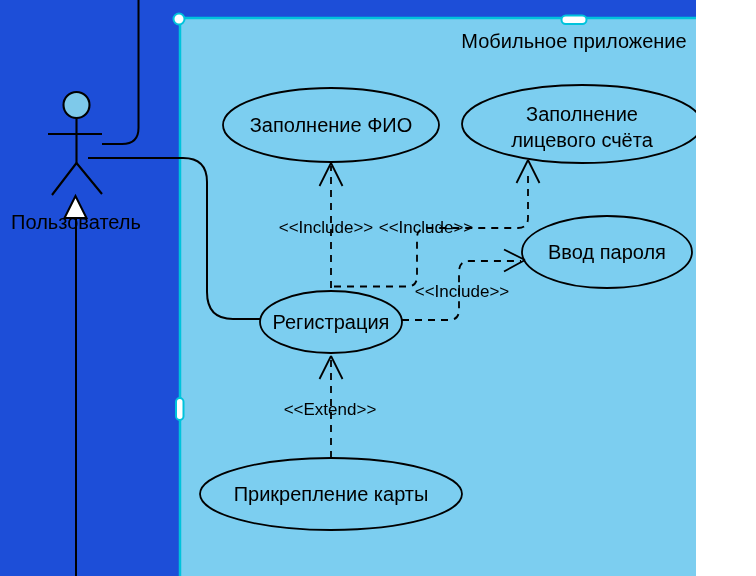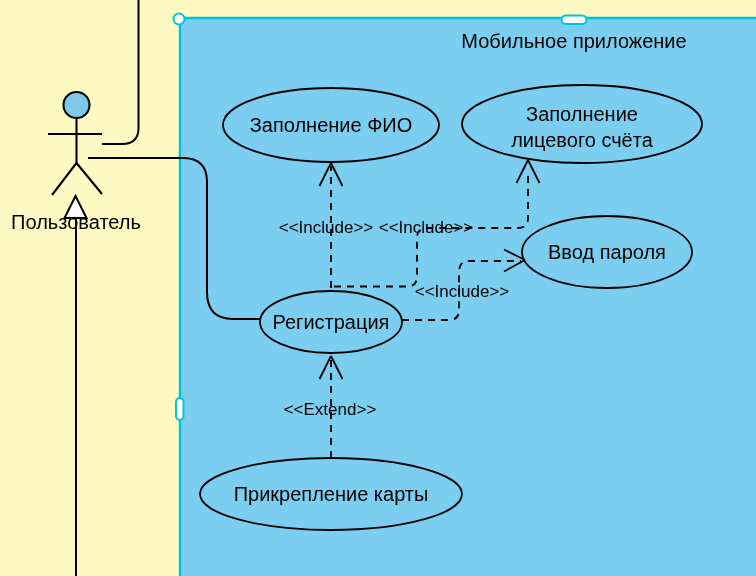--- a/index.html
+++ b/index.html
@@ -1,16 +1,16 @@
 <!DOCTYPE html>
 <html><head>
 <meta charset="utf-8">
 <style>
   html,body{margin:0;padding:0;background:#ffffff;}
-  .canvas{position:relative;width:756px;height:576px;overflow:hidden;background:#fef9c3;}
+  .canvas{position:relative;width:696px;height:576px;overflow:hidden;background:#1d4ed8;}
   svg{display:block;}
   text{font-family:"Liberation Sans", sans-serif;fill:#000000;}
   .node-label{font-size:20px;}
   .edge-label{font-size:17px;}
   .boundary-title{font-size:20px;}
   .actor-label{font-size:20px;}
   .solid-edge{fill:none;stroke:#000000;stroke-width:2;}
   .dashed-edge{fill:none;stroke:#000000;stroke-width:1.8;stroke-dasharray:7 6;}
   .arrow-wing{fill:none;stroke:#000000;stroke-width:1.8;}
   .uc-ellipse{fill:none;stroke:#000000;stroke-width:1.8;}

